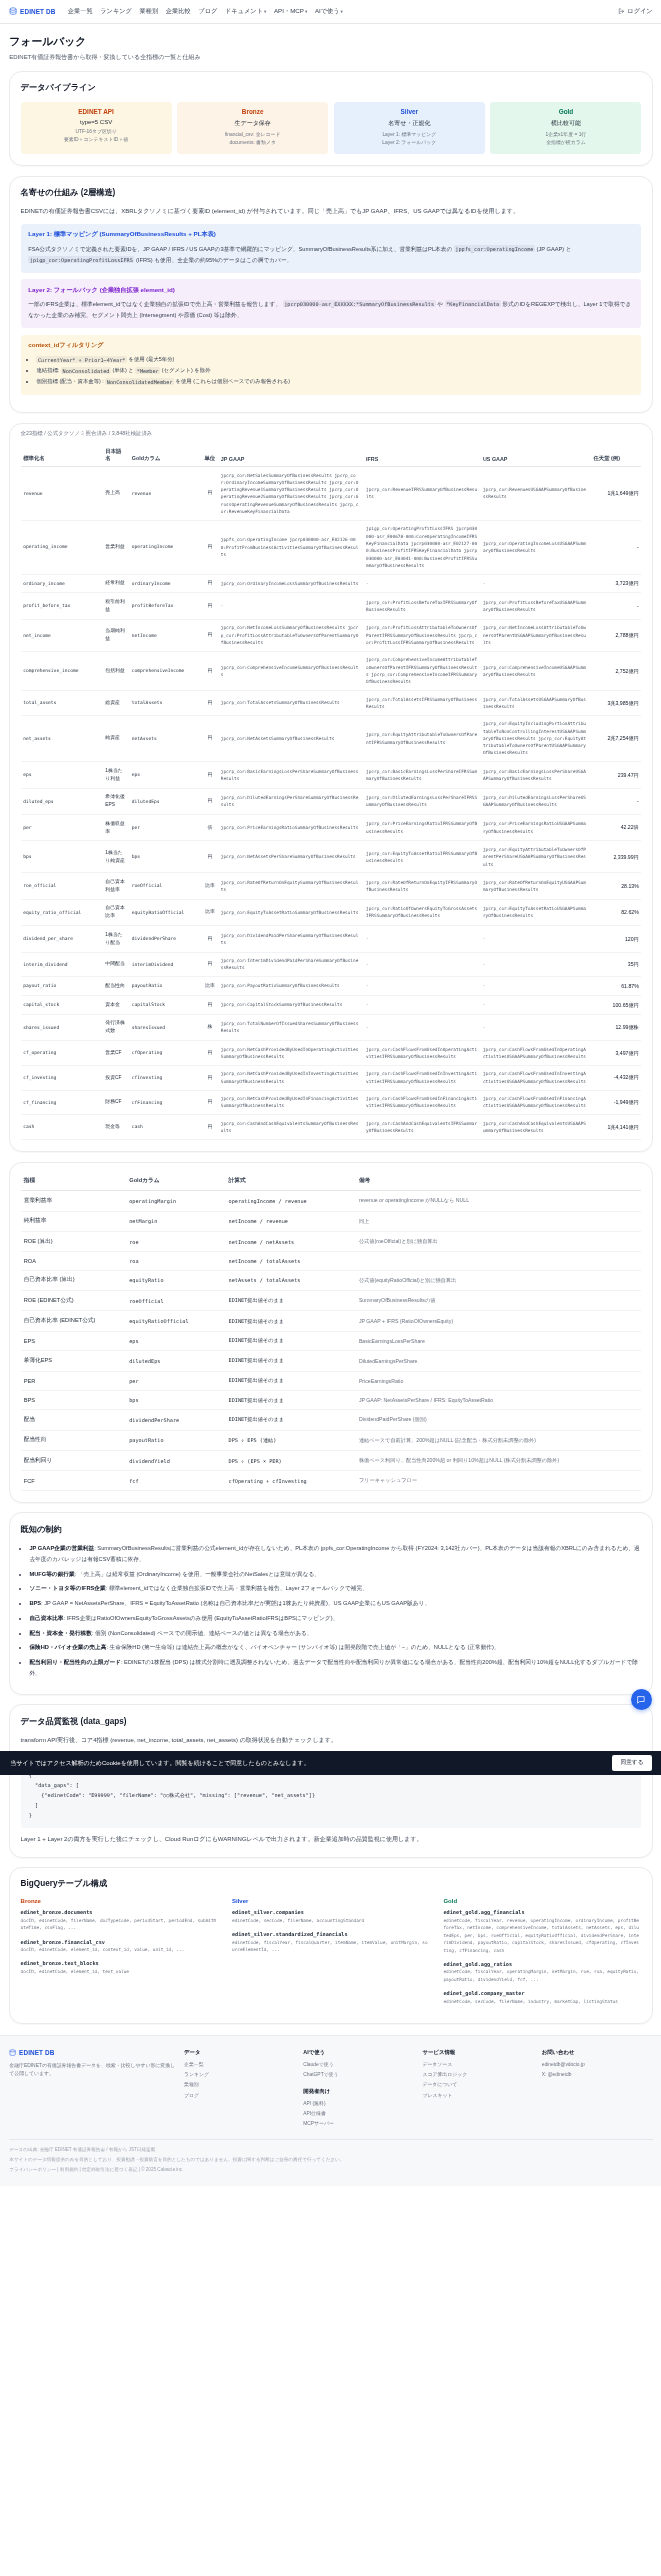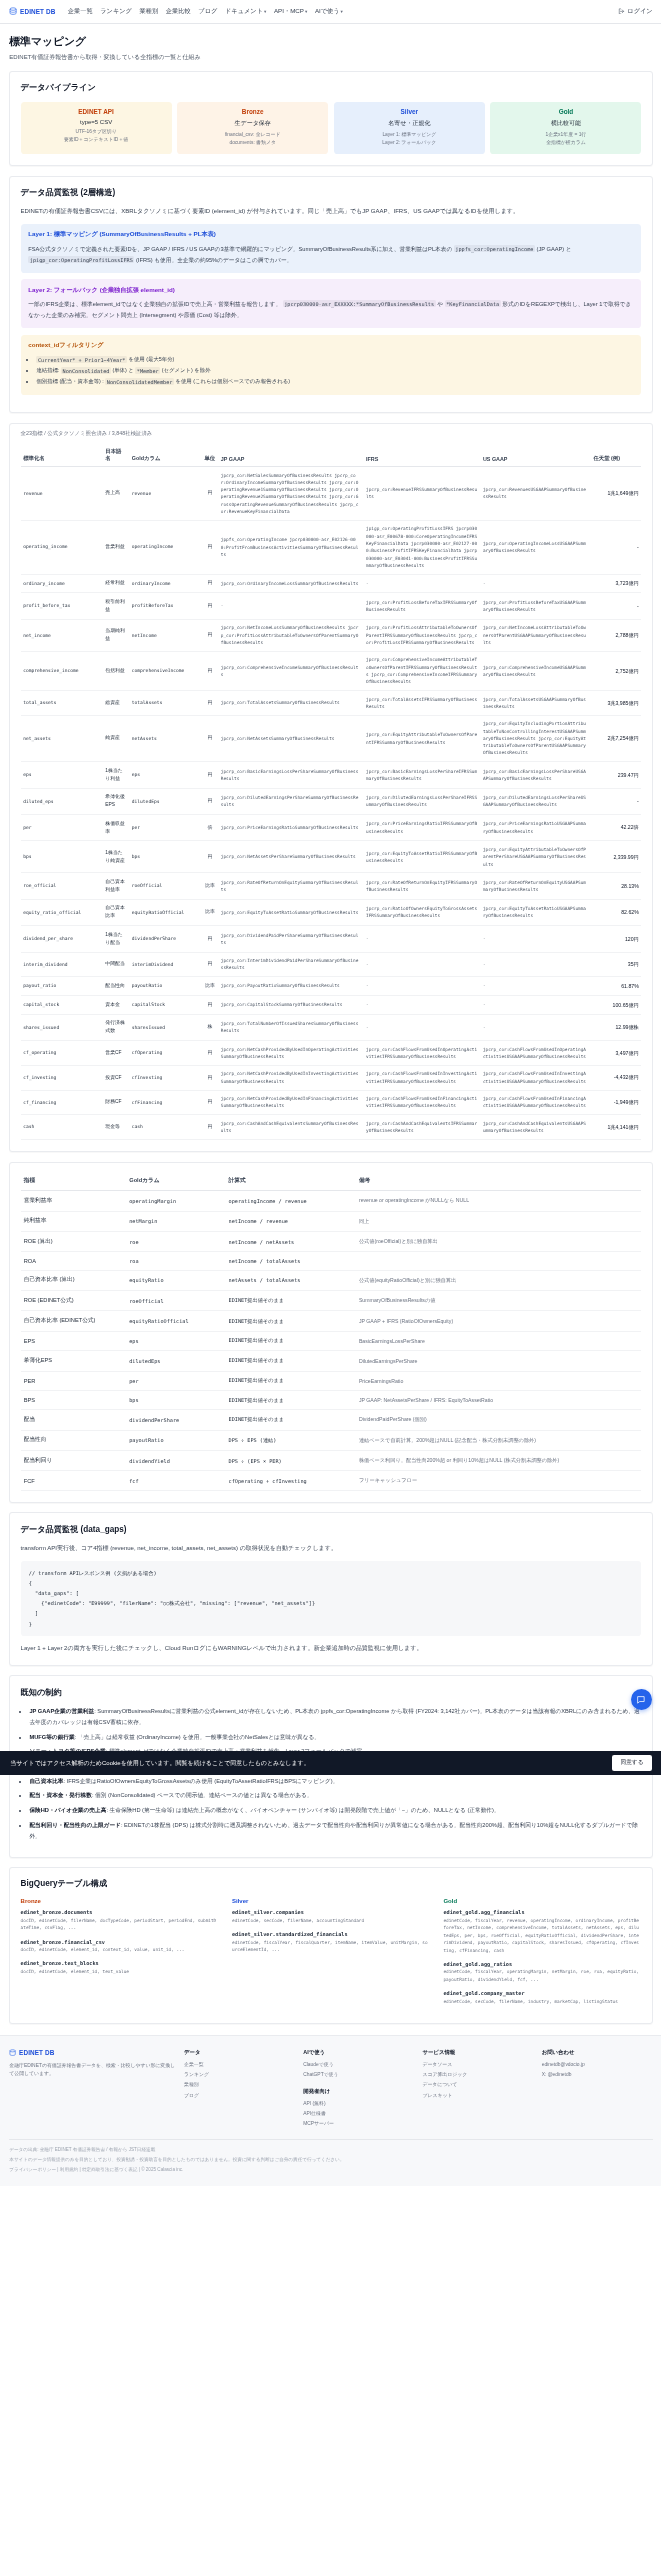--- a/index.html
+++ b/index.html
@@ -31,21 +31,21 @@
   .header-right { margin-left:auto; display:flex; align-items:center; gap:2.6px; }
   .header-right a { font-size:6.2px; color:#374151; text-decoration:none; }
 
   
   .page { padding:11.3px 9.3px 0 9.3px; }
   h1.page-title { font-size:10.8px; font-weight:700; margin:0 0 3.6px 0; color:#111827; }
   .page-sub { font-size:6px; color:#4b5563; margin:0 0 9.3px 0; }
 
   .card {
     border:0.5px solid #e9ebef;
-    border-radius:3px;
+    border-radius:13px;
     background:#fff;
     padding:10.3px 10.3px 11.3px 10.3px;
     margin-bottom:9.3px;
     box-shadow:0 0.5px 1px rgba(16,24,40,.03);
   }
   h2.card-title { font-size:8.2px; font-weight:700; margin:0 0 8.2px 0; color:#111827; }
 
   
   .pipeline { display:grid; grid-template-columns:repeat(4,1fr); gap:5.7px; }
   .pipe-box { border-radius:3.6px; padding:6.7px 4.1px 7.7px; text-align:center; }
@@ -189,21 +189,21 @@
     <span>
       <svg width="6.7" height="6.7" viewBox="0 0 16 16">
           <path d="M6 2H3v12h3M10 4.5L13.5 8 10 11.5M13 8H6" fill="none" stroke="#374151" stroke-width="1.2" stroke-linecap="round" stroke-linejoin="round"></path>
         </svg>
     </span>
     <a href="#">ログイン</a>
   </div>
 </div>
 
 <div class="page">
-  <h1 class="page-title">標準マッピング</h1>
+  <h1 class="page-title">フォールバック</h1>
   <p class="page-sub">EDINET有価証券報告書から取得・変換している全指標の一覧と仕組み</p>
 
   <section class="card">
     <h2 class="card-title">データパイプライン</h2>
     <div class="pipeline">
       <div class="pipe-box pb-0">
         <div class="pt">EDINET API</div>
         <div class="ps">type=5 CSV</div>
         <div class="pd">UTF-16タブ区切り</div>
         <div class="pd">要素ID＋コンテキストID＋値</div>
@@ -223,21 +223,21 @@
       <div class="pipe-box pb-3">
         <div class="pt">Gold</div>
         <div class="ps">横比較可能</div>
         <div class="pd">1企業x1年度 = 1行</div>
         <div class="pd">全指標が横カラム</div>
       </div>
     </div>
   </section>
 
   <section class="card">
-    <h2 class="card-title">データ品質監視 (2層構造)</h2>
+    <h2 class="card-title">名寄せの仕組み (2層構造)</h2>
     <p class="lead">EDINETの有価証券報告書CSVには、XBRLタクソノミに基づく要素ID (element_id) が付与されています。同じ「売上高」でもJP GAAP、IFRS、US GAAPでは異なるIDを使用します。</p>
 
     <div class="layer l1">
       <h3>Layer 1: 標準マッピング (SummaryOfBusinessResults + PL本表)</h3>
       <p>
         <span>FSA公式タクソノミで定義された要素IDを、JP GAAP / IFRS / US GAAPの3基準で網羅的にマッピング。SummaryOfBusinessResults系に加え、営業利益はPL本表の</span>
         <code class="inl">jppfs_cor:OperatingIncome</code>
         <span>(JP GAAP) と</span>
         <code class="inl">jpigp_cor:OperatingProfitLossIFRS</code>
         <span>(IFRS) も使用。全企業の約95%のデータはこの層でカバー。</span>
@@ -636,43 +636,43 @@
             <td class="r-name">FCF</td>
             <td class="r-col">fcf</td>
             <td class="r-formula">cfOperating + cfInvesting</td>
             <td class="r-note">フリーキャッシュフロー</td>
           </tr>
         </tbody>
     </table>
   </section>
 
   <section class="card">
-    <h2 class="card-title">データ品質監視 (data_gaps)</h2>
-    <p class="lead">transform API実行後、コア4指標 (revenue, net_income, total_assets, net_assets) の取得状況を自動チェックします。</p>
-    <pre class="code">// transform APIレスポンス例 (欠損がある場合)
-{
-  "data_gaps": [
-    {"edinetCode": "E99999", "filerName": "○○株式会社", "missing": ["revenue", "net_assets"]}
-  ]
-}</pre>
-    <p class="note">Layer 1 + Layer 2の両方を実行した後にチェックし、Cloud RunログにもWARNINGレベルで出力されます。新企業追加時の品質監視に使用します。</p>
-  </section>
-
-  <section class="card">
     <h2 class="card-title">既知の制約</h2>
     <ul class="limits" id="limits-list">
         <li><b>JP GAAP企業の営業利益</b><span>: SummaryOfBusinessResultsに営業利益の公式element_idが存在しないため、PL本表の jppfs_cor:OperatingIncome から取得 (FY2024: 3,142社カバー)。PL本表のデータは当該有報のXBRLにのみ含まれるため、過去年度のカバレッジは有報CSV蓄積に依存。</span></li>
         <li><b>MUFG等の銀行業</b><span>: 「売上高」は経常収益 (OrdinaryIncome) を使用。一般事業会社のNetSalesとは意味が異なる。</span></li>
         <li><b>ソニー・トヨタ等のIFRS企業</b><span>: 標準element_idではなく企業独自拡張IDで売上高・営業利益を報告。Layer 2フォールバックで補完。</span></li>
         <li><b>BPS</b><span>: JP GAAP = NetAssetsPerShare、IFRS = EquityToAssetRatio (名称は自己資本比率だが実態は1株あたり純資産)。US GAAP企業にもUS GAAP版あり。</span></li>
         <li><b>自己資本比率</b><span>: IFRS企業はRatioOfOwnersEquityToGrossAssetsのみ使用 (EquityToAssetRatioIFRSはBPSにマッピング)。</span></li>
         <li><b>配当・資本金・発行株数</b><span>: 個別 (NonConsolidated) ベースでの開示値。連結ベースの値とは異なる場合がある。</span></li>
         <li><b>保険HD・バイオ企業の売上高</b><span>: 生命保険HD (第一生命等) は連結売上高の概念がなく、バイオベンチャー (サンバイオ等) は開発段階で売上値が「−」のため、NULLとなる (正常動作)。</span></li>
         <li><b>配当利回り・配当性向の上限ガード</b><span>: EDINETの1株配当 (DPS) は株式分割時に遡及調整されないため、過去データで配当性向や配当利回りが異常値になる場合がある。配当性向200%超、配当利回り10%超をNULL化するダブルガードで除外。</span></li>
       </ul>
+  </section>
+
+  <section class="card">
+    <h2 class="card-title">データ品質監視 (data_gaps)</h2>
+    <p class="lead">transform API実行後、コア4指標 (revenue, net_income, total_assets, net_assets) の取得状況を自動チェックします。</p>
+    <pre class="code">// transform APIレスポンス例 (欠損がある場合)
+{
+  "data_gaps": [
+    {"edinetCode": "E99999", "filerName": "○○株式会社", "missing": ["revenue", "net_assets"]}
+  ]
+}</pre>
+    <p class="note">Layer 1 + Layer 2の両方を実行した後にチェックし、Cloud RunログにもWARNINGレベルで出力されます。新企業追加時の品質監視に使用します。</p>
   </section>
 
   <section class="card">
     <h2 class="card-title">BigQueryテーブル構成</h2>
     <div class="bq-grid" id="bq-grid">
         <div class="bq-col b0">
           <h4>Bronze</h4>
           <div class="bq-tbl">
             <div class="bt">edinet_bronze.documents</div>
             <div class="bc">docID, edinetCode, filerName, docTypeCode, periodStart, periodEnd, submitDateTime, csvFlag, ...</div>

